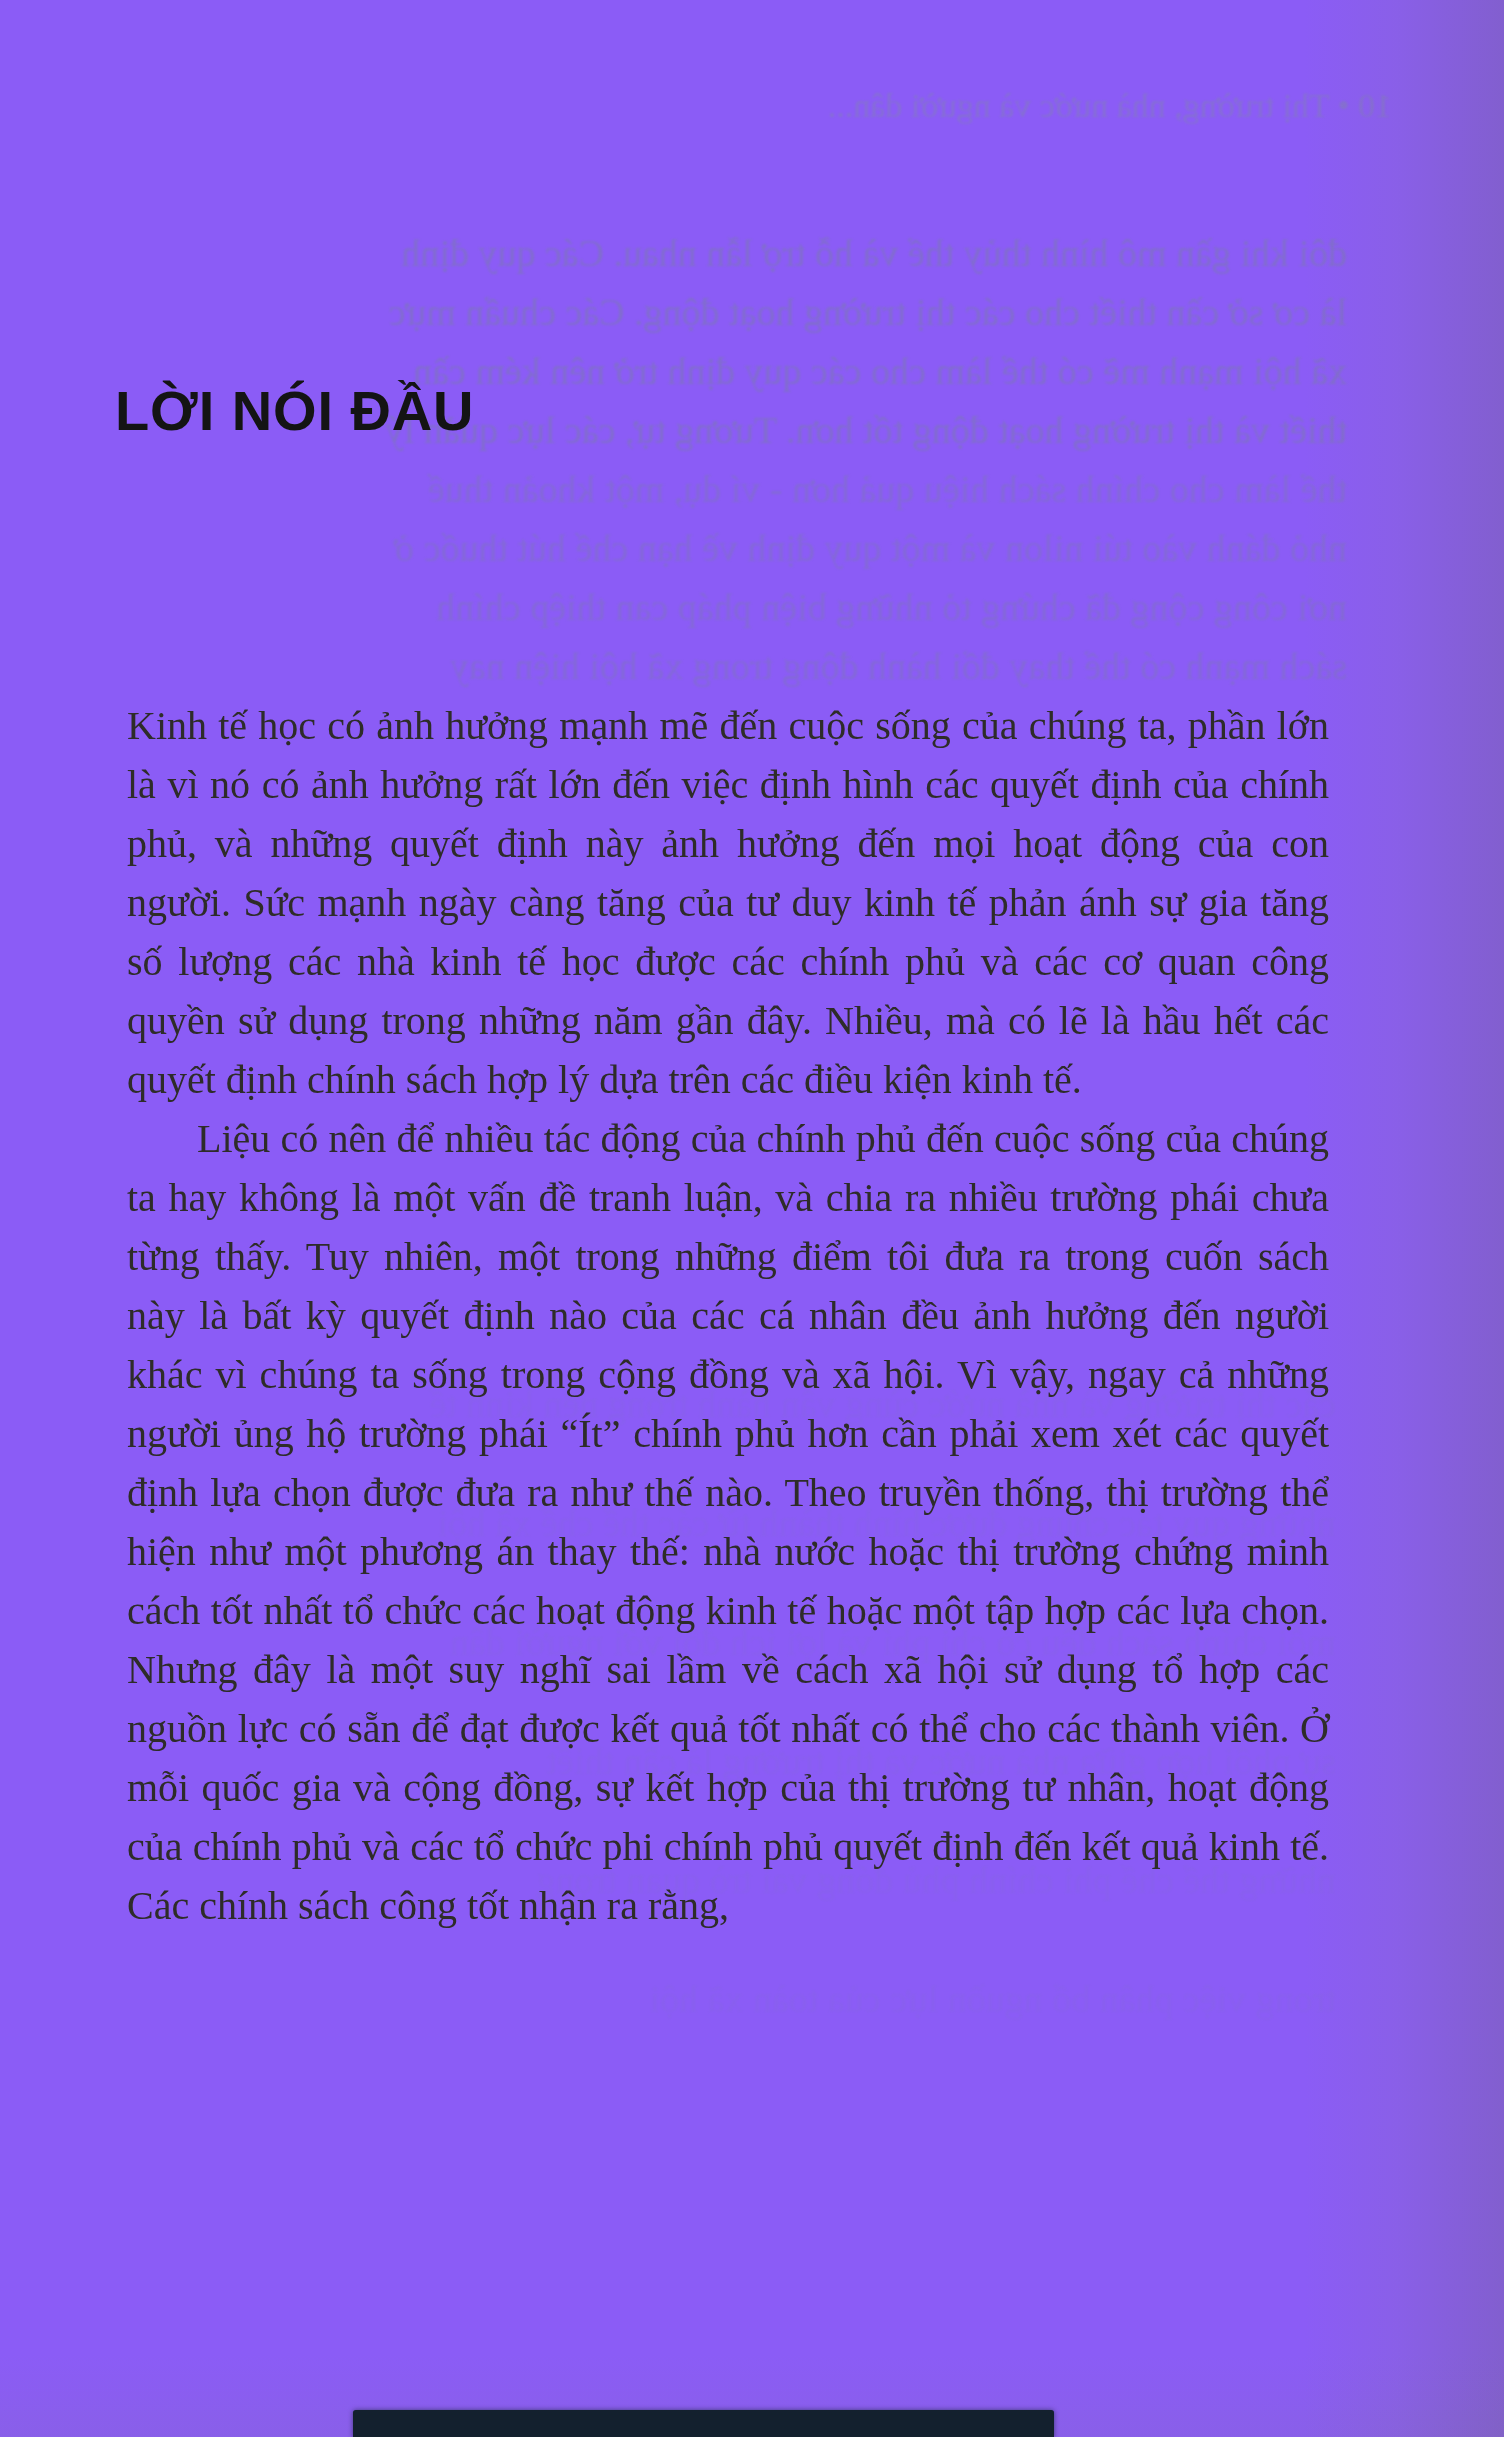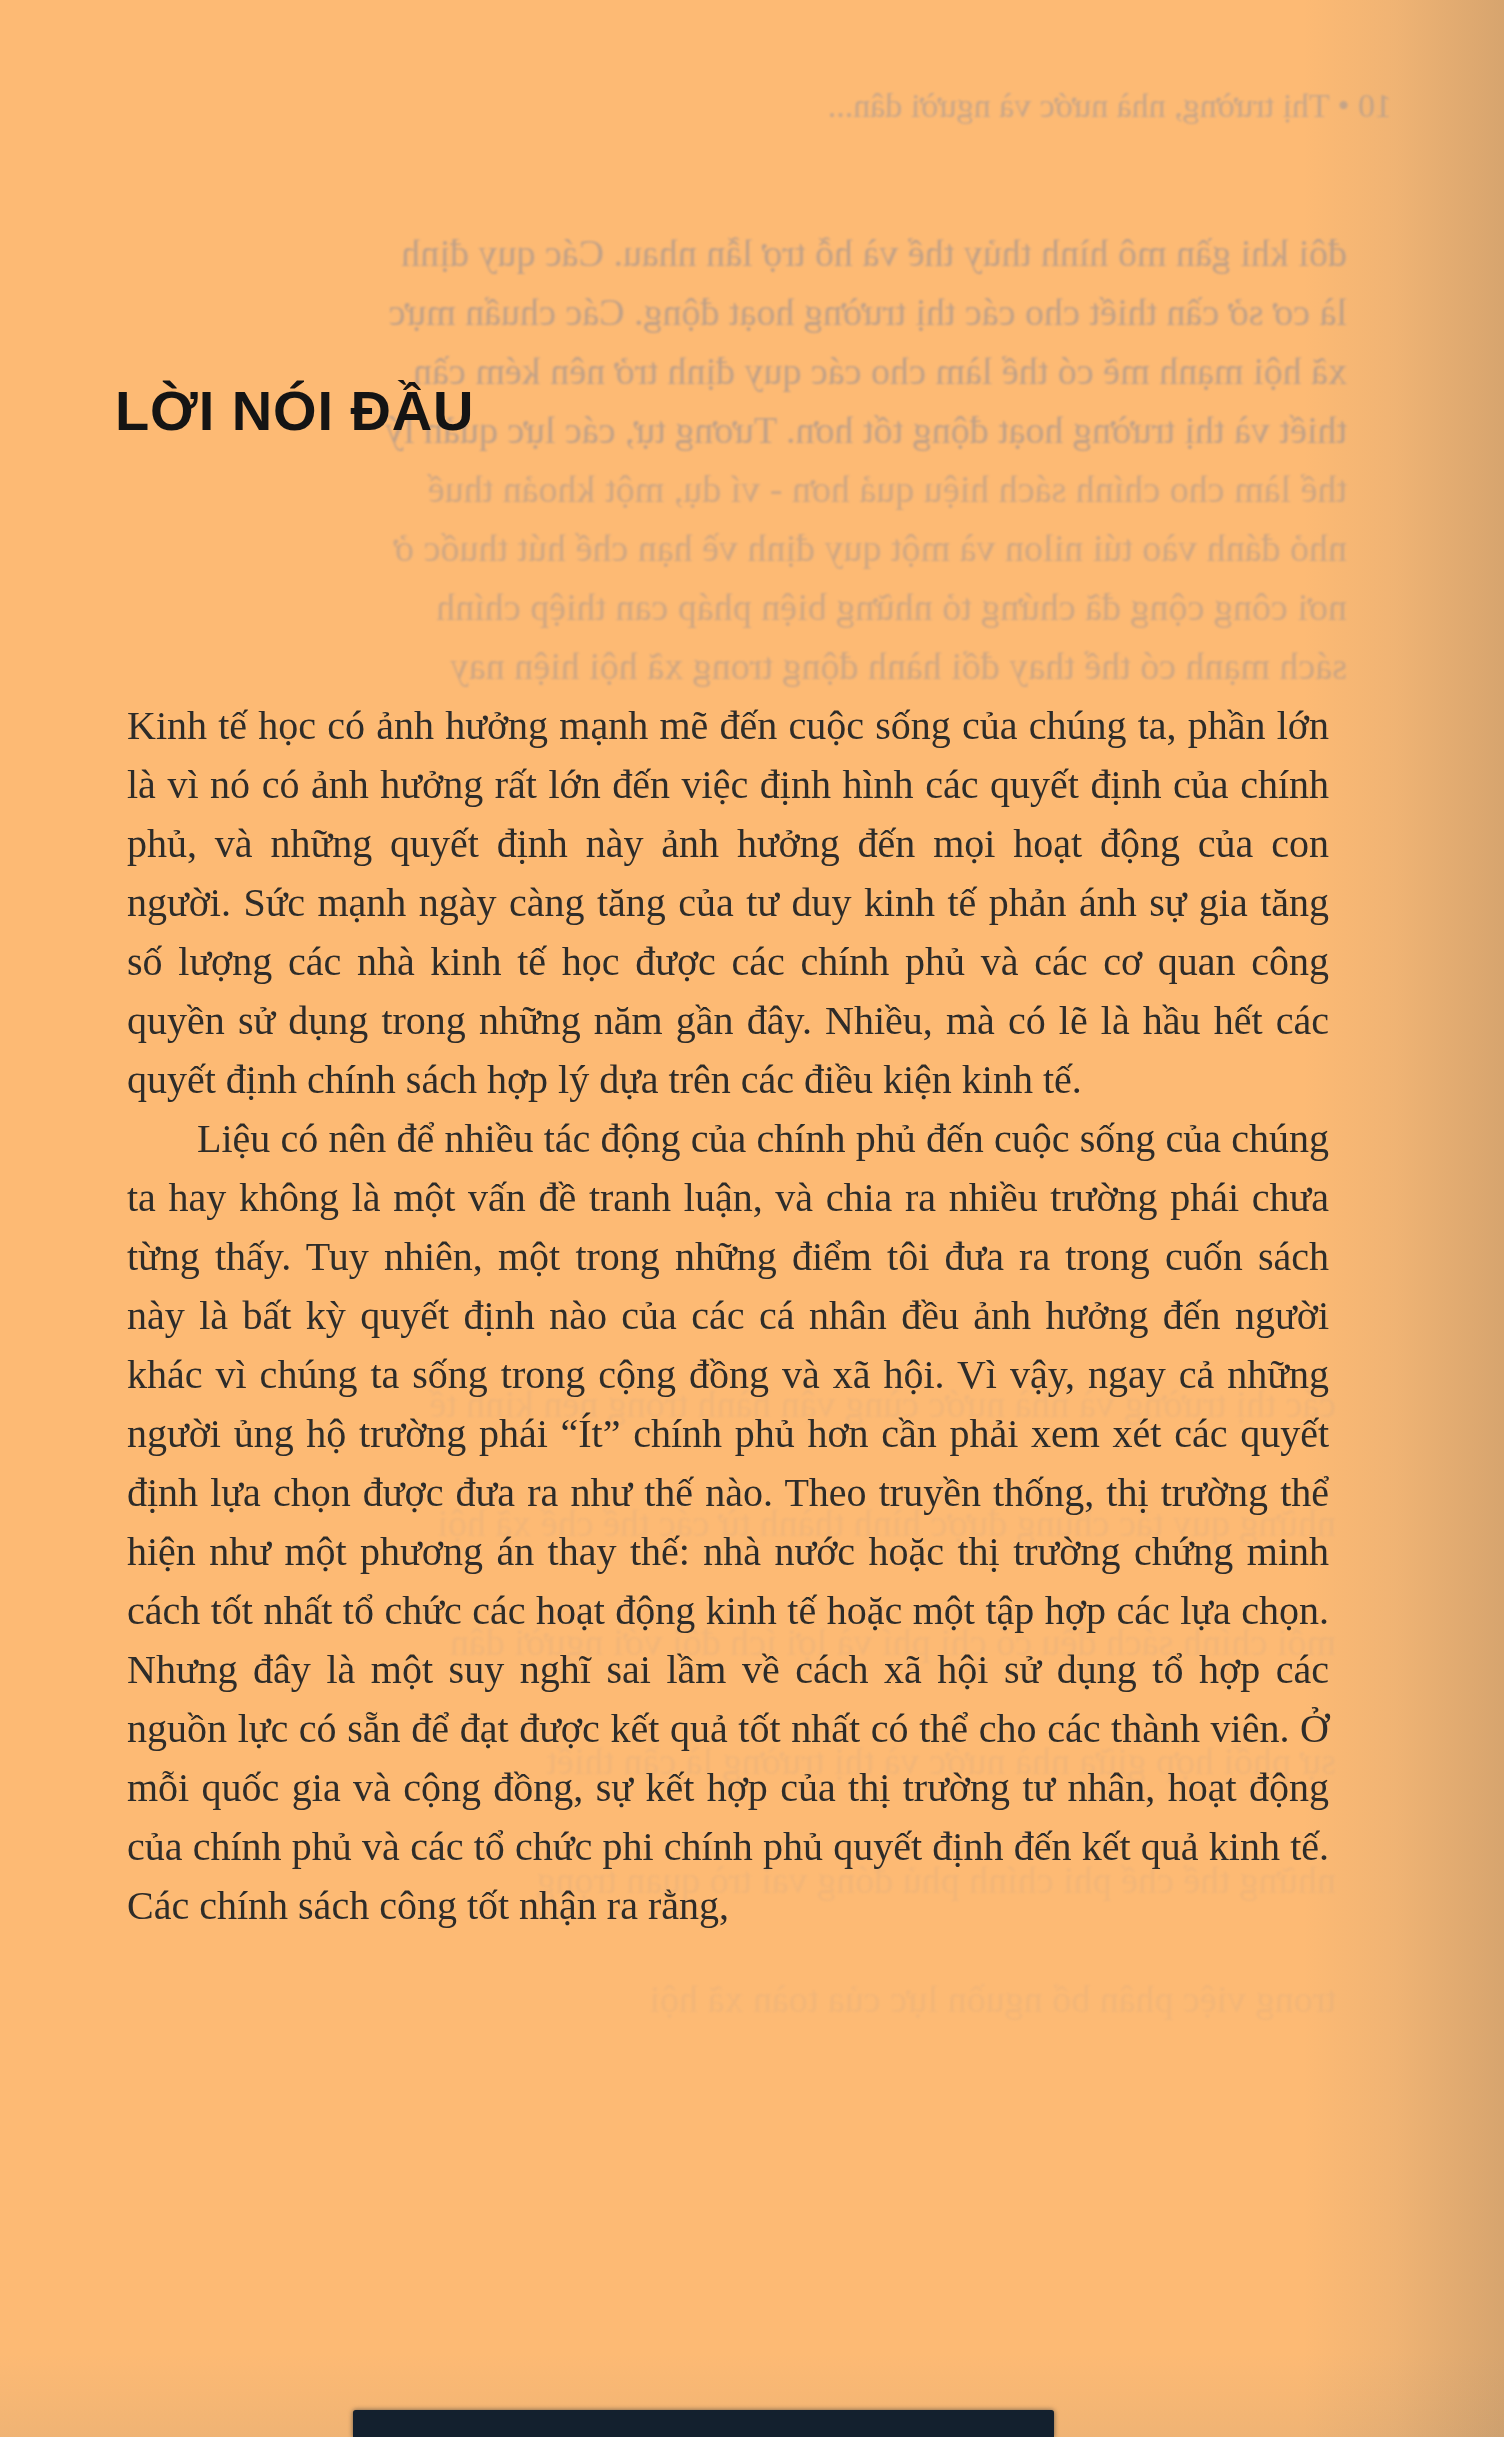--- a/index.html
+++ b/index.html
@@ -6,21 +6,21 @@
   html, body {
     margin: 0;
     padding: 0;
     background: #e8e8e6;
   }
   #page {
     position: relative;
     width: 1505px;
     height: 2438px;
     margin: 0 auto;
-    background: #fdba74;
+    background: #8b5cf6;
     overflow: hidden;
     font-family: "Liberation Serif", serif;
   }
 
   
   .bleed-layer {
     position: absolute;
     inset: 0;
     z-index: 1;
     pointer-events: none;

